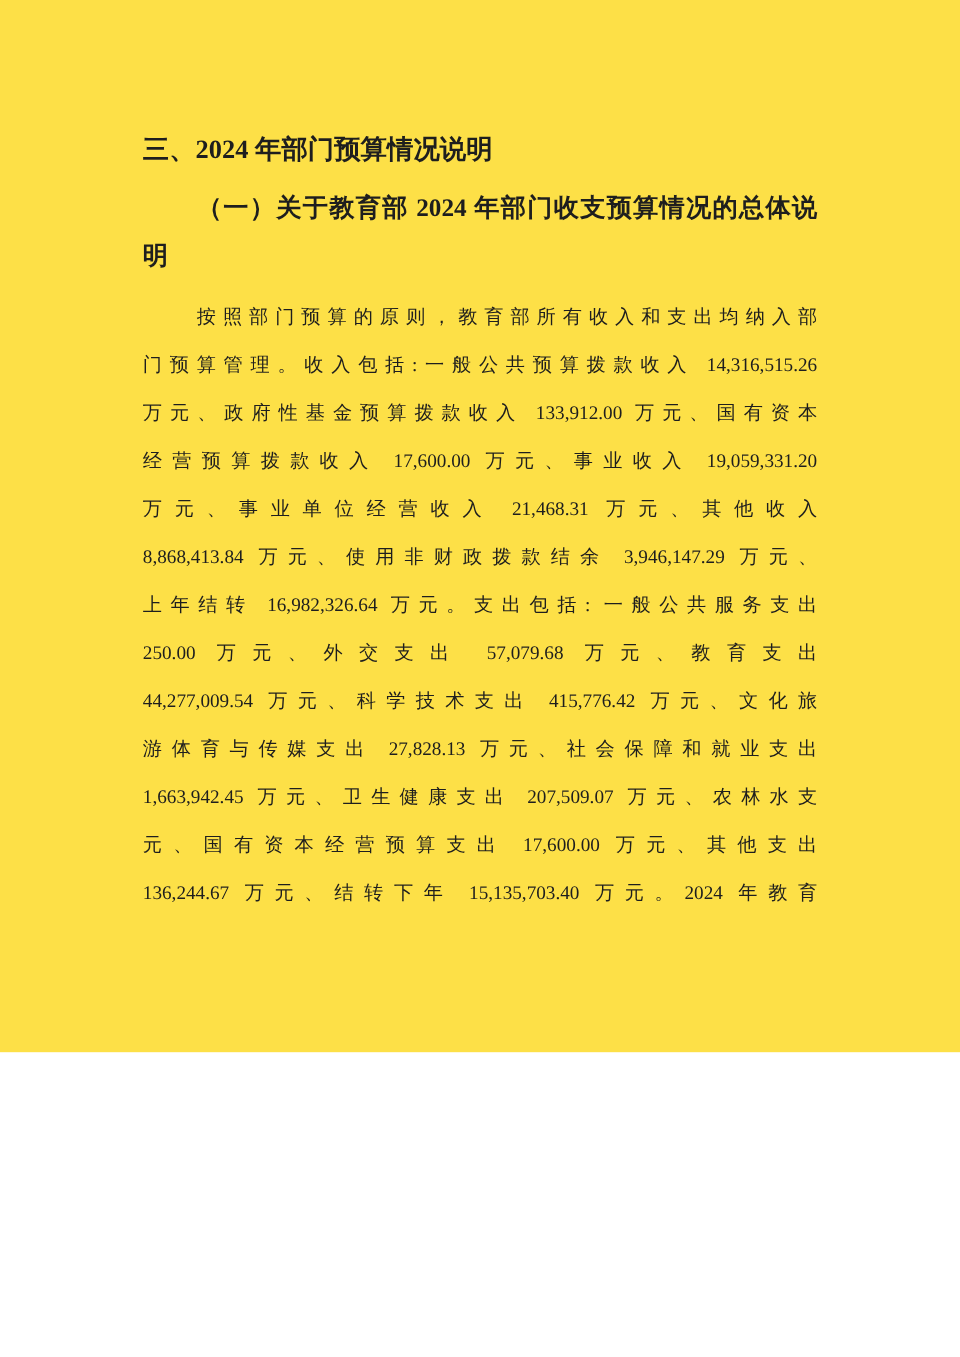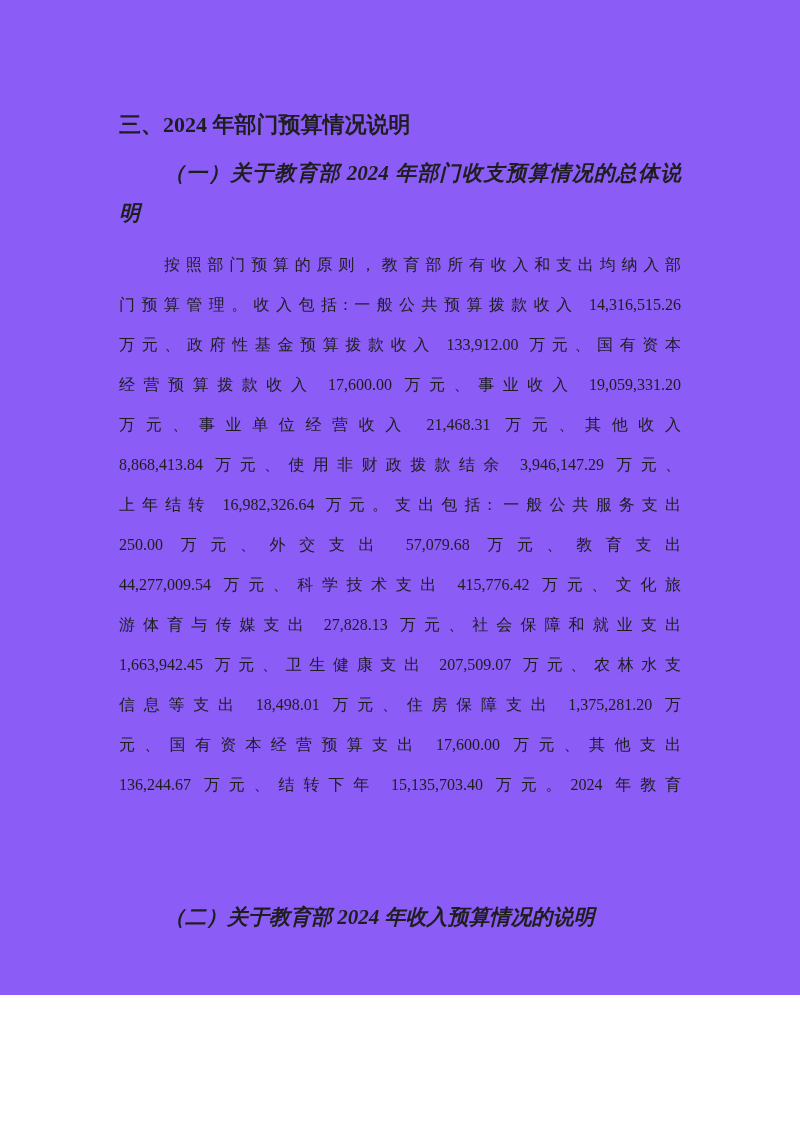--- a/index.html
+++ b/index.html
@@ -3,22 +3,22 @@
 <meta charset="utf-8">
 <style>
   html, body {
     margin: 0;
     padding: 0;
     background: #ffffff;
   }
   .page {
     position: relative;
     width: 800px;
-    height: 995px;
-    background: #8b5cf6;
+    height: 877px;
+    background: #fde047;
     overflow: hidden;
     font-family: "Liberation Serif", "DejaVu Serif", serif;
     color: #1e1e1e;
   }
   .abs {
     position: absolute;
     left: 119px;
     width: 562px;
   }
   
@@ -26,21 +26,20 @@
     top: 103px;
     font-size: 22px;
     font-weight: bold;
     line-height: 44px;
     white-space: nowrap;
   }
   
   .subhead .line {
     font-size: 21px;
     font-weight: bold;
-    font-style: italic;
     line-height: 40px;
   }
   
   .para .line {
     font-size: 16px;
     line-height: 40px;
   }
   .line {
     text-align: justify;
     text-align-last: justify;
@@ -85,21 +84,20 @@
     <div class="line">门预算管理。收入包括:一般公共预算拨款收入 14,316,515.26</div>
     <div class="line">万元、政府性基金预算拨款收入 133,912.00 万元、国有资本</div>
     <div class="line">经营预算拨款收入 17,600.00 万元、事业收入 19,059,331.20</div>
     <div class="line">万元、事业单位经营收入 21,468.31 万元、其他收入</div>
     <div class="line">8,868,413.84 万元、使用非财政拨款结余 3,946,147.29 万元、</div>
     <div class="line">上年结转 16,982,326.64 万元。支出包括: 一般公共服务支出</div>
     <div class="line">250.00 万元、外交支出 57,079.68 万元、教育支出</div>
     <div class="line">44,277,009.54 万元、科学技术支出 415,776.42 万元、文化旅</div>
     <div class="line">游体育与传媒支出 27,828.13 万元、社会保障和就业支出</div>
     <div class="line">1,663,942.45 万元、卫生健康支出 207,509.07 万元、农林水支</div>
-    <div class="line">信息等支出 18,498.01 万元、住房保障支出 1,375,281.20 万</div>
     <div class="line">元、国有资本经营预算支出 17,600.00 万元、其他支出</div>
     <div class="line">136,244.67 万元、结转下年 15,135,703.40 万元。2024 年教育</div>
   </div>
 
   <div class="abs subhead sec2">
     <div class="line ind noj">（二）关于教育部 2024 年收入预算情况的说明</div>
   </div>
 
 
   <div class="pagenum">21</div>

